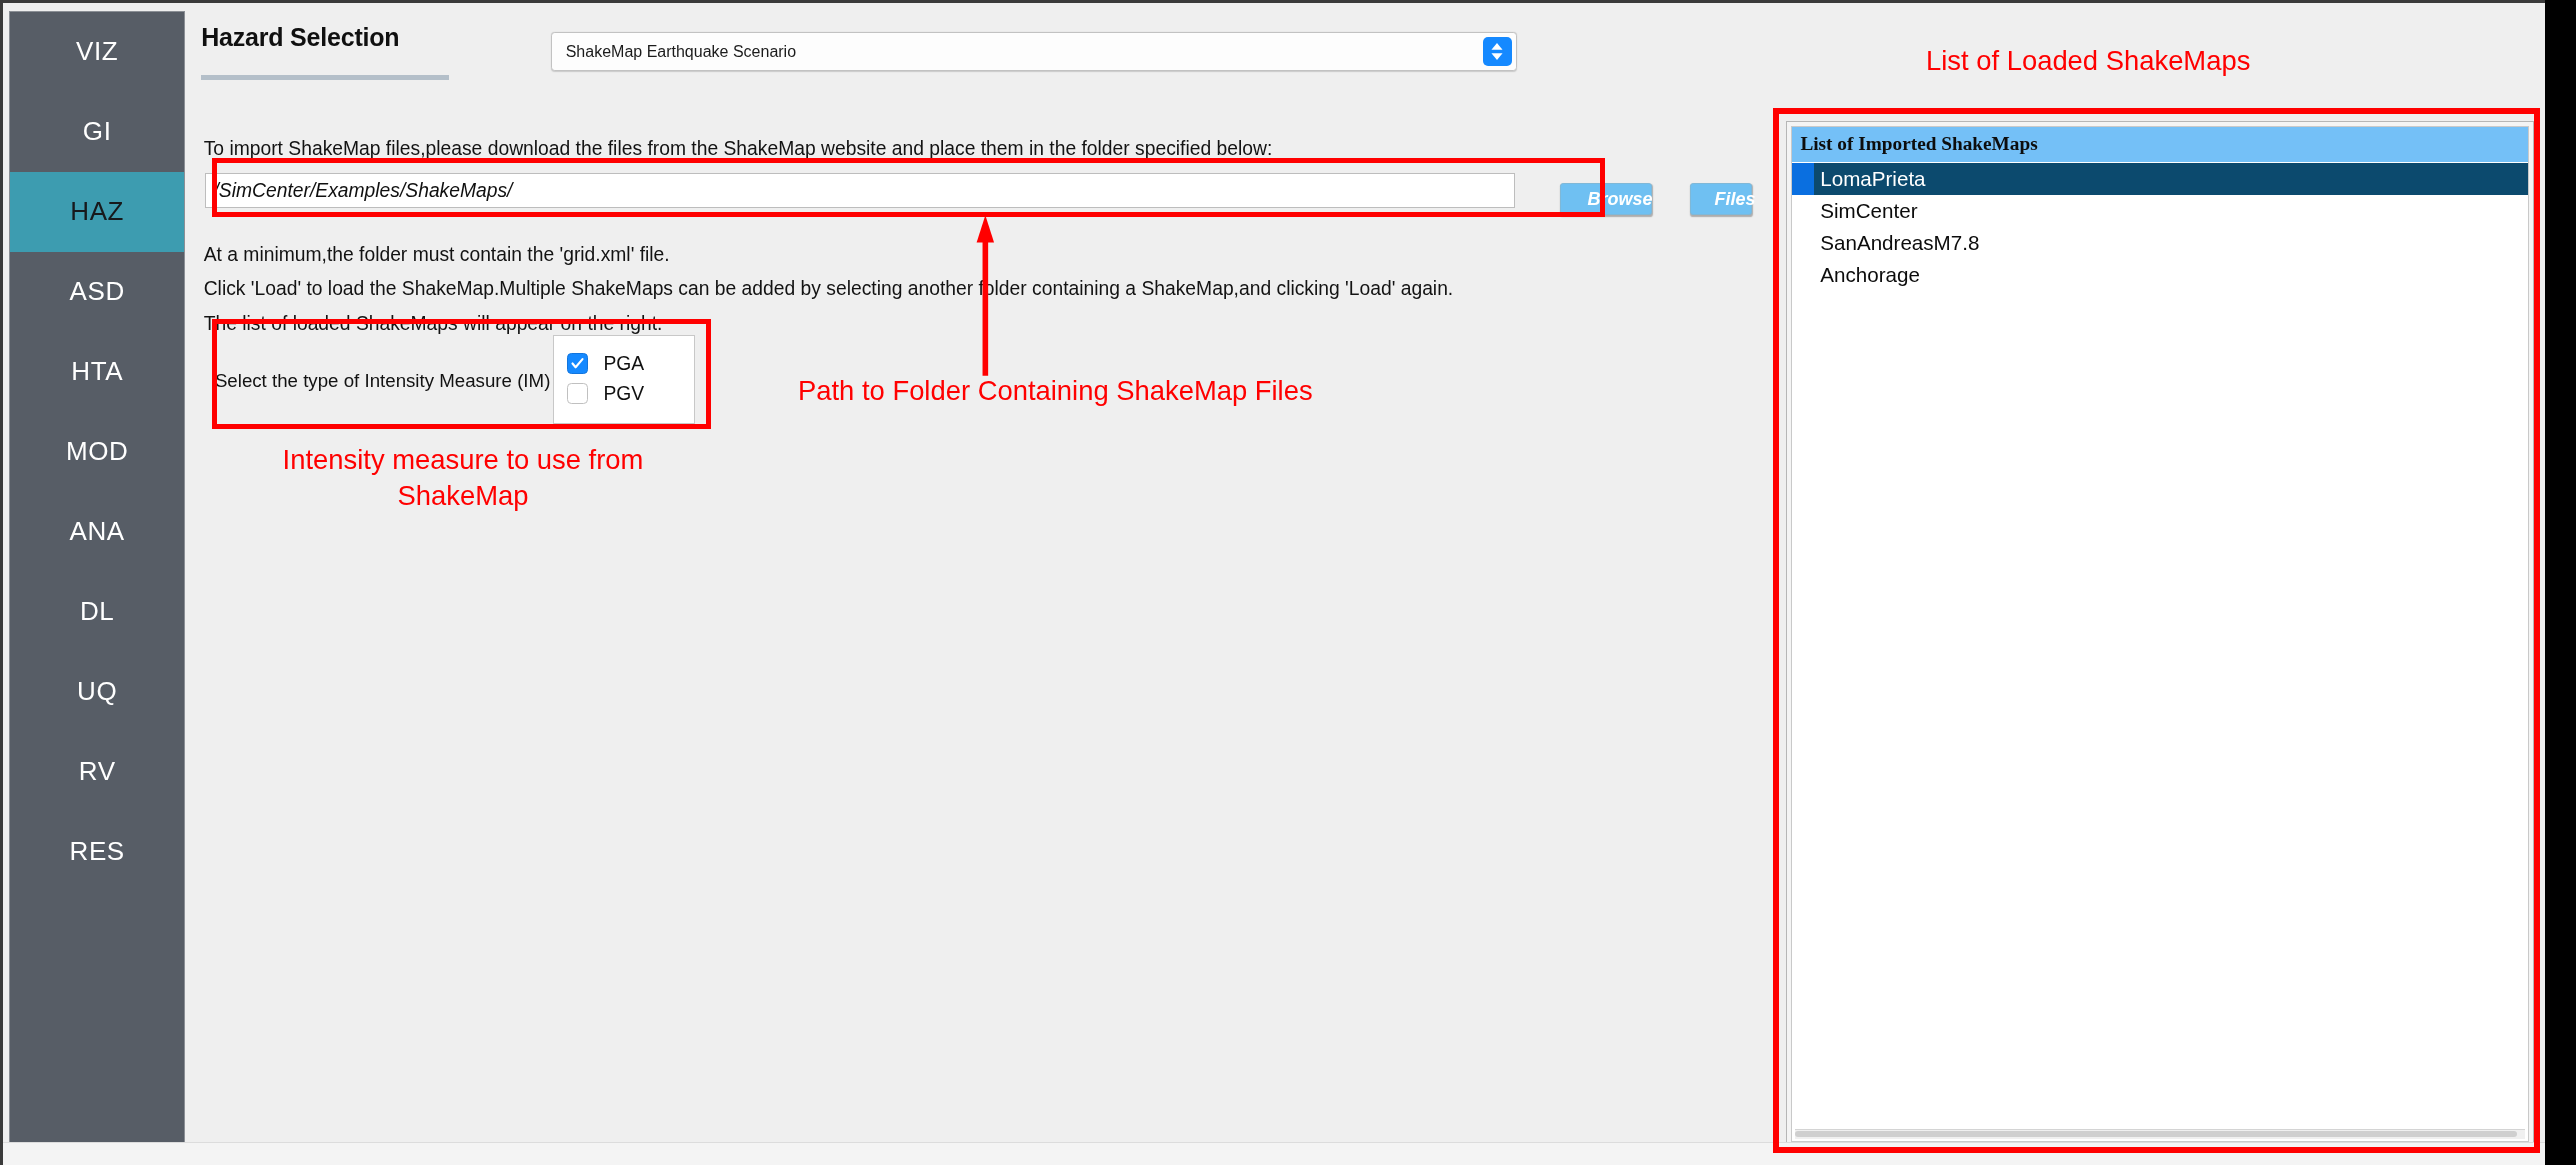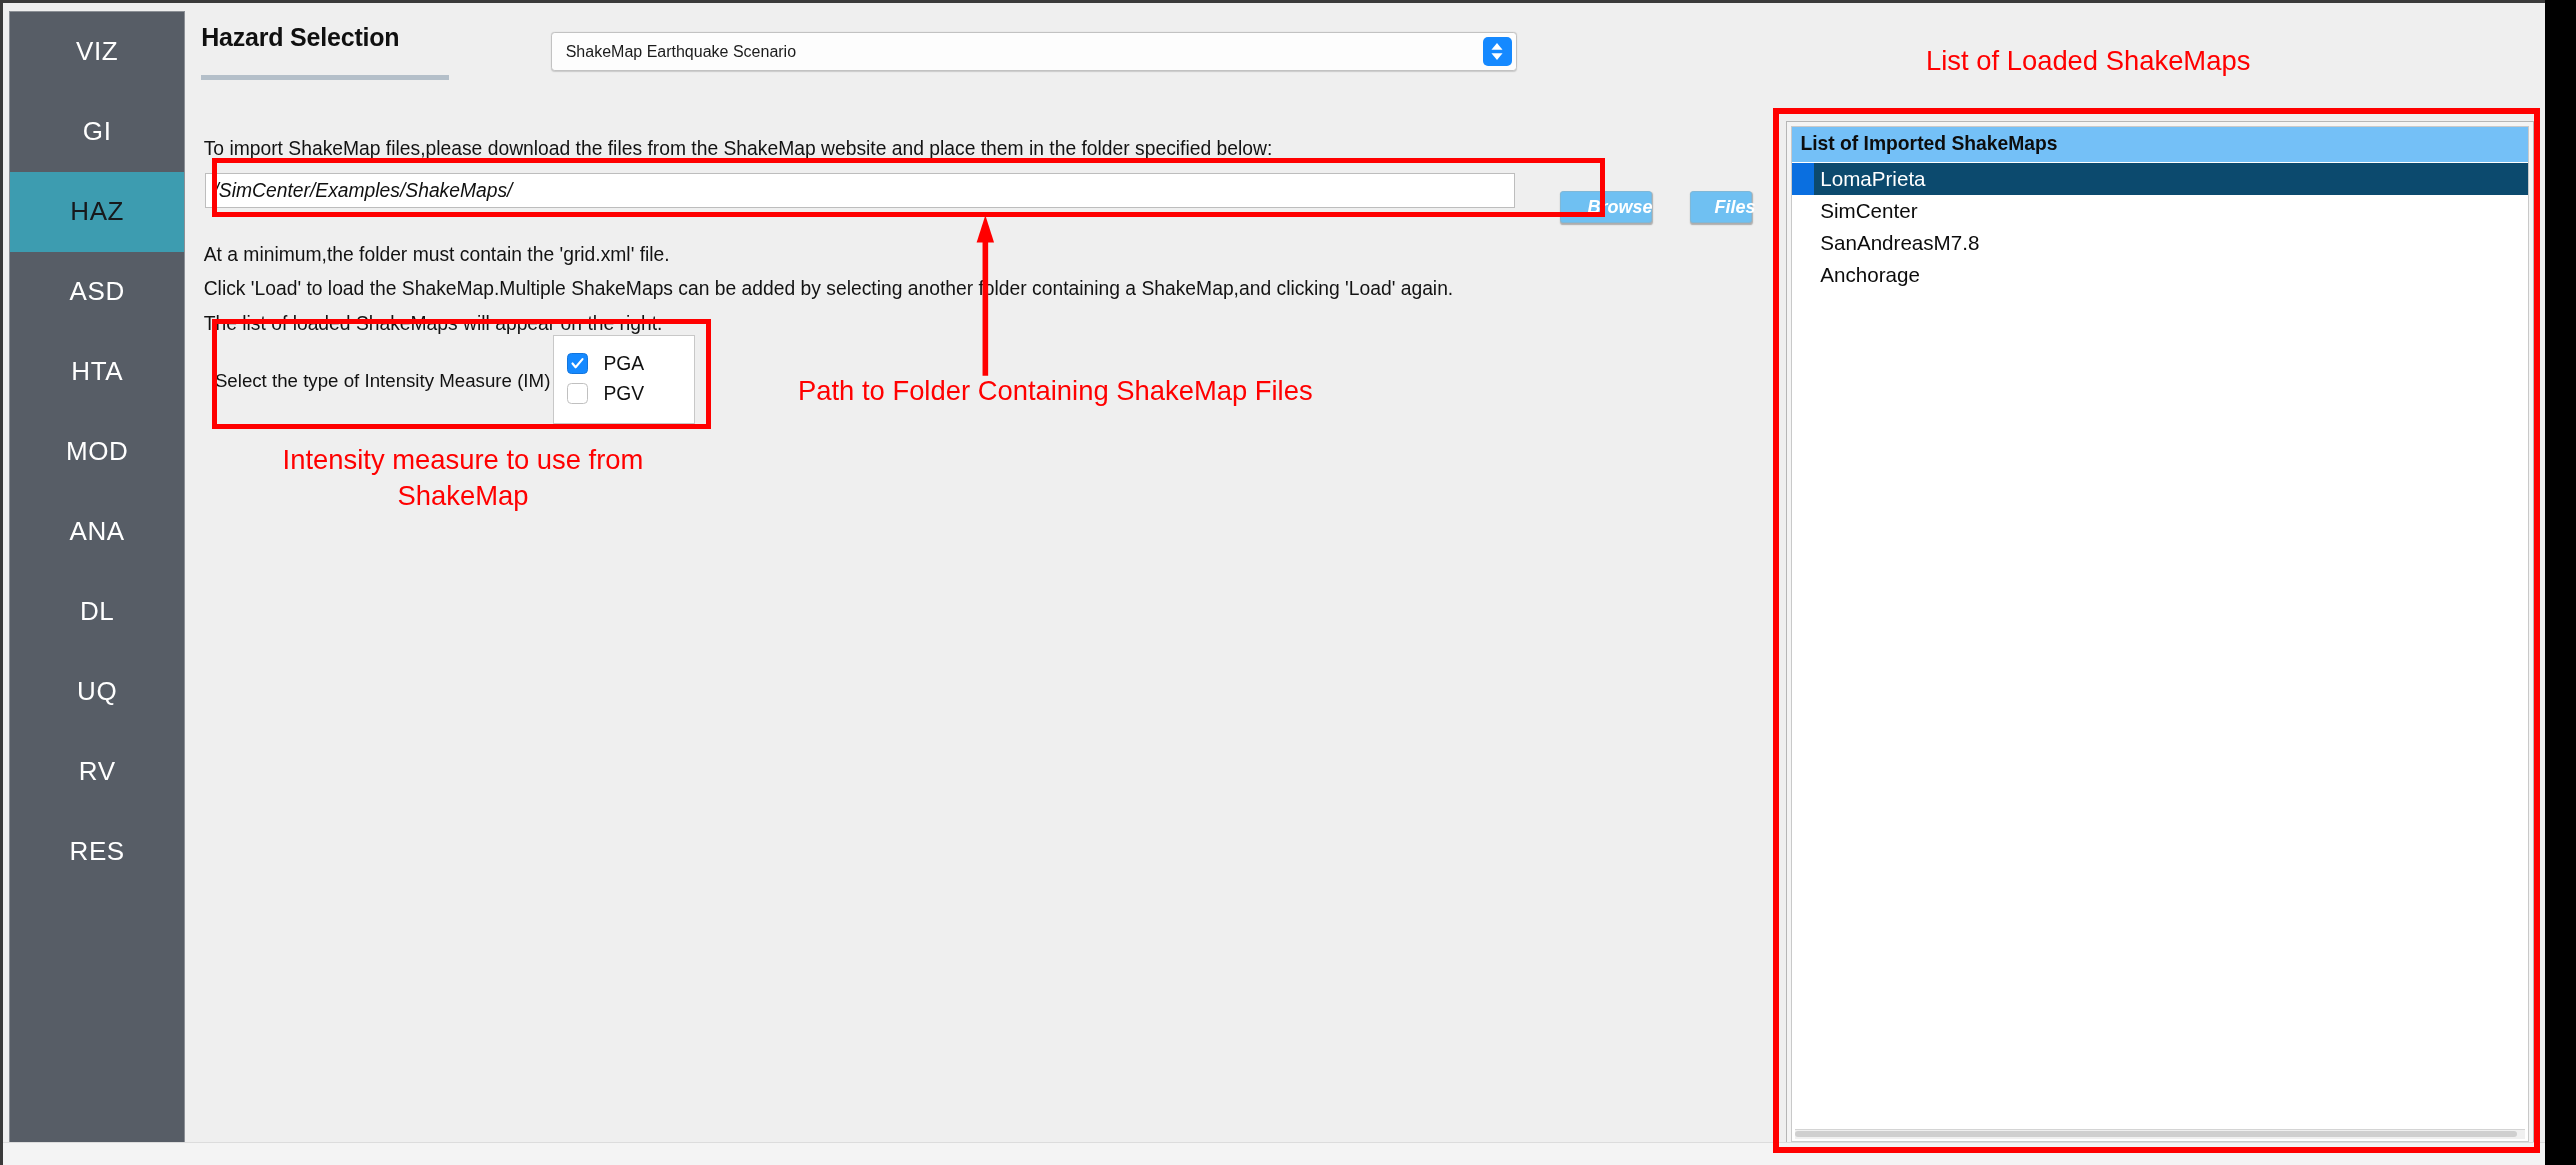--- a/index.html
+++ b/index.html
@@ -140,21 +140,21 @@
     border: 0.6px solid #bdbdbd;
     box-sizing: border-box;
     display: flex;
     align-items: center;
     font-size: 19.3px;
     color: #101010;
   }
   #path-input span { margin-left: 7.5px; }
   .tool-button {
     position: absolute;
-    top: 18px;
+    top: 10px;
     height: 32px;
     background: #6fc0f2;
     border: 0.6px solid #7fb8d8;
     border-radius: 3.1px;
     color: #ffffff;
     font-size: 18px;
     font-weight: bold;
     display: flex;
     align-items: center;
     justify-content: center;
@@ -234,20 +234,21 @@
     height: 36px;
     background: #74c0f7;
     border-bottom: 1.2px solid #ffffff;
     display: flex;
     align-items: center;
     font-size: 19.3px;
     font-weight: bold;
     color: #0d0d0d;
     padding-left: 8.7px;
     box-sizing: border-box;
+    font-family: Liberation Serif, serif;
   }
   .list-row {
     height: 32px;
     display: flex;
     align-items: center;
     font-size: 20.6px;
     color: #0c0c0c;
     box-sizing: border-box;
   }
   .list-row .marker {

